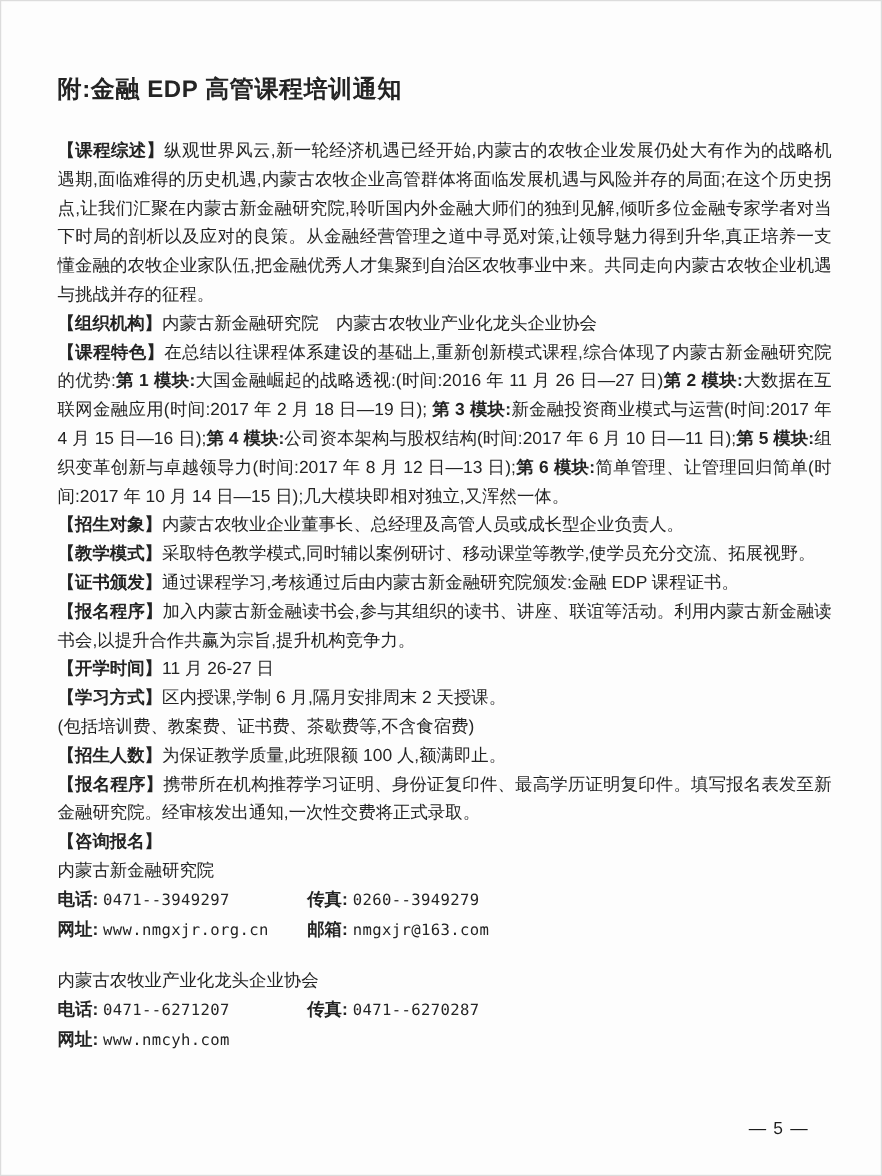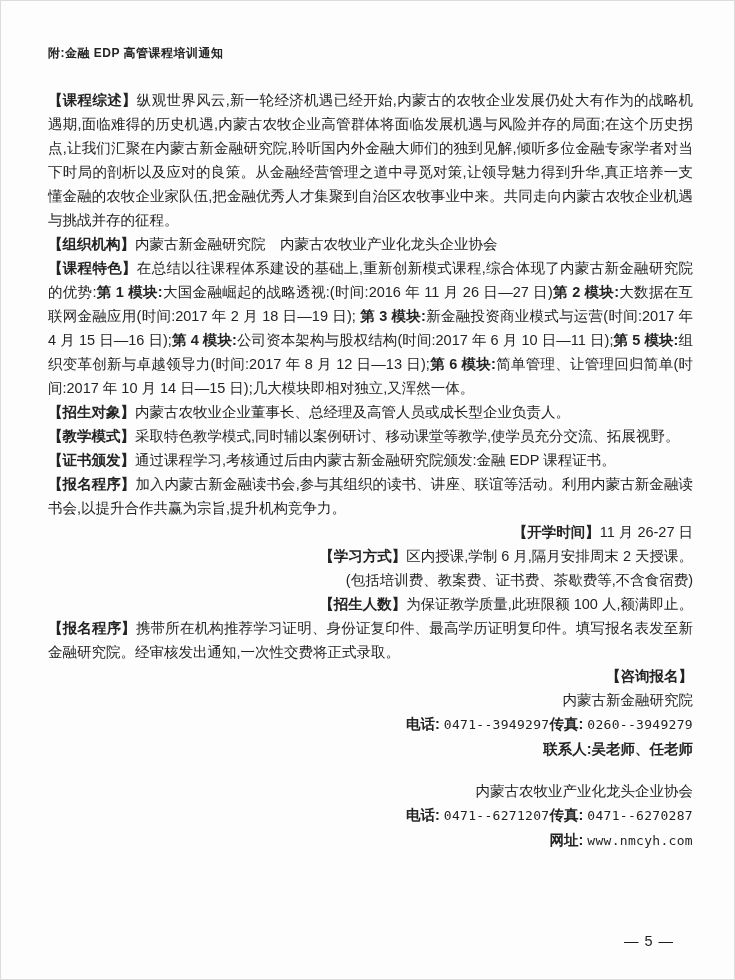--- a/index.html
+++ b/index.html
@@ -16,32 +16,32 @@
     border: 1px solid #dcdcdc;
     overflow: hidden;
     color: #242424;
   }
   .content {
     position: absolute;
     left: 47px; top: 44px;
     width: 645px;
   }
   .doc-title {
-    font-size: 12px;
+    font-size: 20px;
     font-weight: 700;
-    margin: 0 0 26px 0;
+    margin: 16px 0 26px 0;
     letter-spacing: 0.5px;
   }
   .para {
     font-size: 14.5px;
     line-height: 24px;
     margin: 0;
     text-align: justify;
   }
-  .para.left { text-align: right; }
+  .para.left { text-align: left; }
   .lbl { font-weight: 700; }
   .val {
     font-family: "DejaVu Sans Mono", "Liberation Mono", monospace;
     font-size: 13px;
     letter-spacing: 0.3px;
   }
   .pair-w { display: inline-block; width: 208px; }
   .contact-gap { height: 18px; }
   .page-num {
     position: absolute;
@@ -82,21 +82,21 @@
 
     <p class="para left"><span class="lbl">【招生人数】</span><span>为保证教学质量,此班限额 100 人,额满即止。</span></p>
 
     <p class="para"><span class="lbl">【报名程序】</span><span>携带所在机构推荐学习证明、身份证复印件、最高学历证明复印件。填写报名表发至新金融研究院。经审核发出通知,一次性交费将正式录取。</span></p>
 
     <p class="para left"><span class="lbl">【咨询报名】</span></p>
 
     <div>
       <p class="para left"><span>内蒙古新金融研究院</span></p>
       <p class="para left"><span class="pair-w"><span class="lbl">电话:</span> <span class="val">0471--3949297</span></span><span><span class="lbl">传真:</span> <span class="val">0260--3949279</span></span></p>
-      <p class="para left"><span class="lbl">联系人:</span><span class="lbl">吴老师、任老师</span></p>
+      <p class="para left"><span class="pair-w"><span class="lbl">网址:</span> <span class="val">www.nmgxjr.org.cn</span></span><span><span class="lbl">邮箱:</span> <span class="val">nmgxjr@163.com</span></span></p>
     </div>
 
     <div class="contact-gap"></div>
 
     <div>
       <p class="para left"><span>内蒙古农牧业产业化龙头企业协会</span></p>
       <p class="para left"><span class="pair-w"><span class="lbl">电话:</span> <span class="val">0471--6271207</span></span><span><span class="lbl">传真:</span> <span class="val">0471--6270287</span></span></p>
       <p class="para left"><span class="lbl">网址:</span> <span class="val">www.nmcyh.com</span></p>
     </div>
 

